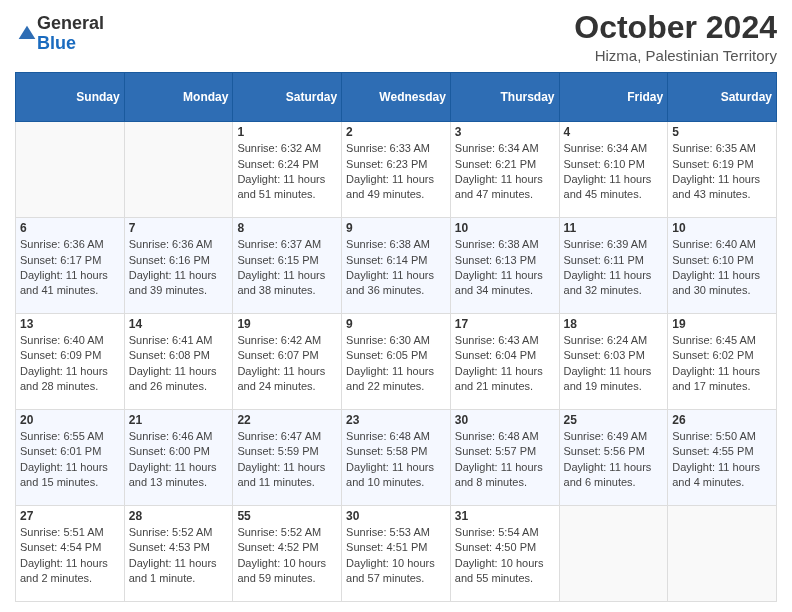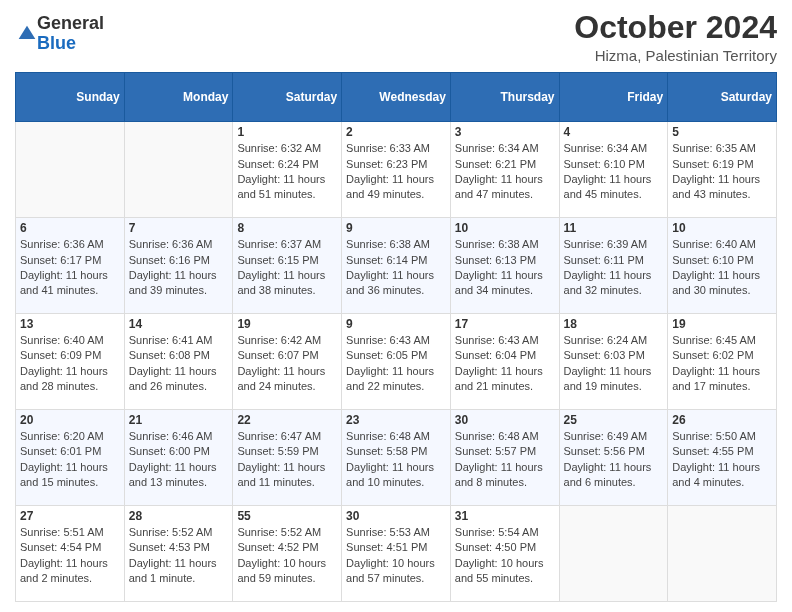--- a/index.html
+++ b/index.html
@@ -231,21 +231,21 @@
 Daylight: 11 hours and 26 minutes.</div>
           </td>
           <td>
             <span class="day-number">19</span>
             <div class="day-info">Sunrise: 6:42 AM
 Sunset: 6:07 PM
 Daylight: 11 hours and 24 minutes.</div>
           </td>
           <td>
             <span class="day-number">9</span>
-            <div class="day-info">Sunrise: 6:43 AM
+            <div class="day-info">Sunrise: 6:30 AM
 Sunset: 6:05 PM
 Daylight: 11 hours and 22 minutes.</div>
           </td>
           <td>
             <span class="day-number">17</span>
             <div class="day-info">Sunrise: 6:43 AM
 Sunset: 6:04 PM
 Daylight: 11 hours and 21 minutes.</div>
           </td>
           <td>
@@ -257,21 +257,21 @@
           <td>
             <span class="day-number">19</span>
             <div class="day-info">Sunrise: 6:45 AM
 Sunset: 6:02 PM
 Daylight: 11 hours and 17 minutes.</div>
           </td>
         </tr>
         <tr>
           <td>
             <span class="day-number">20</span>
-            <div class="day-info">Sunrise: 6:20 AM
+            <div class="day-info">Sunrise: 6:55 AM
 Sunset: 6:01 PM
 Daylight: 11 hours and 15 minutes.</div>
           </td>
           <td>
             <span class="day-number">21</span>
             <div class="day-info">Sunrise: 6:46 AM
 Sunset: 6:00 PM
 Daylight: 11 hours and 13 minutes.</div>
           </td>
           <td>

